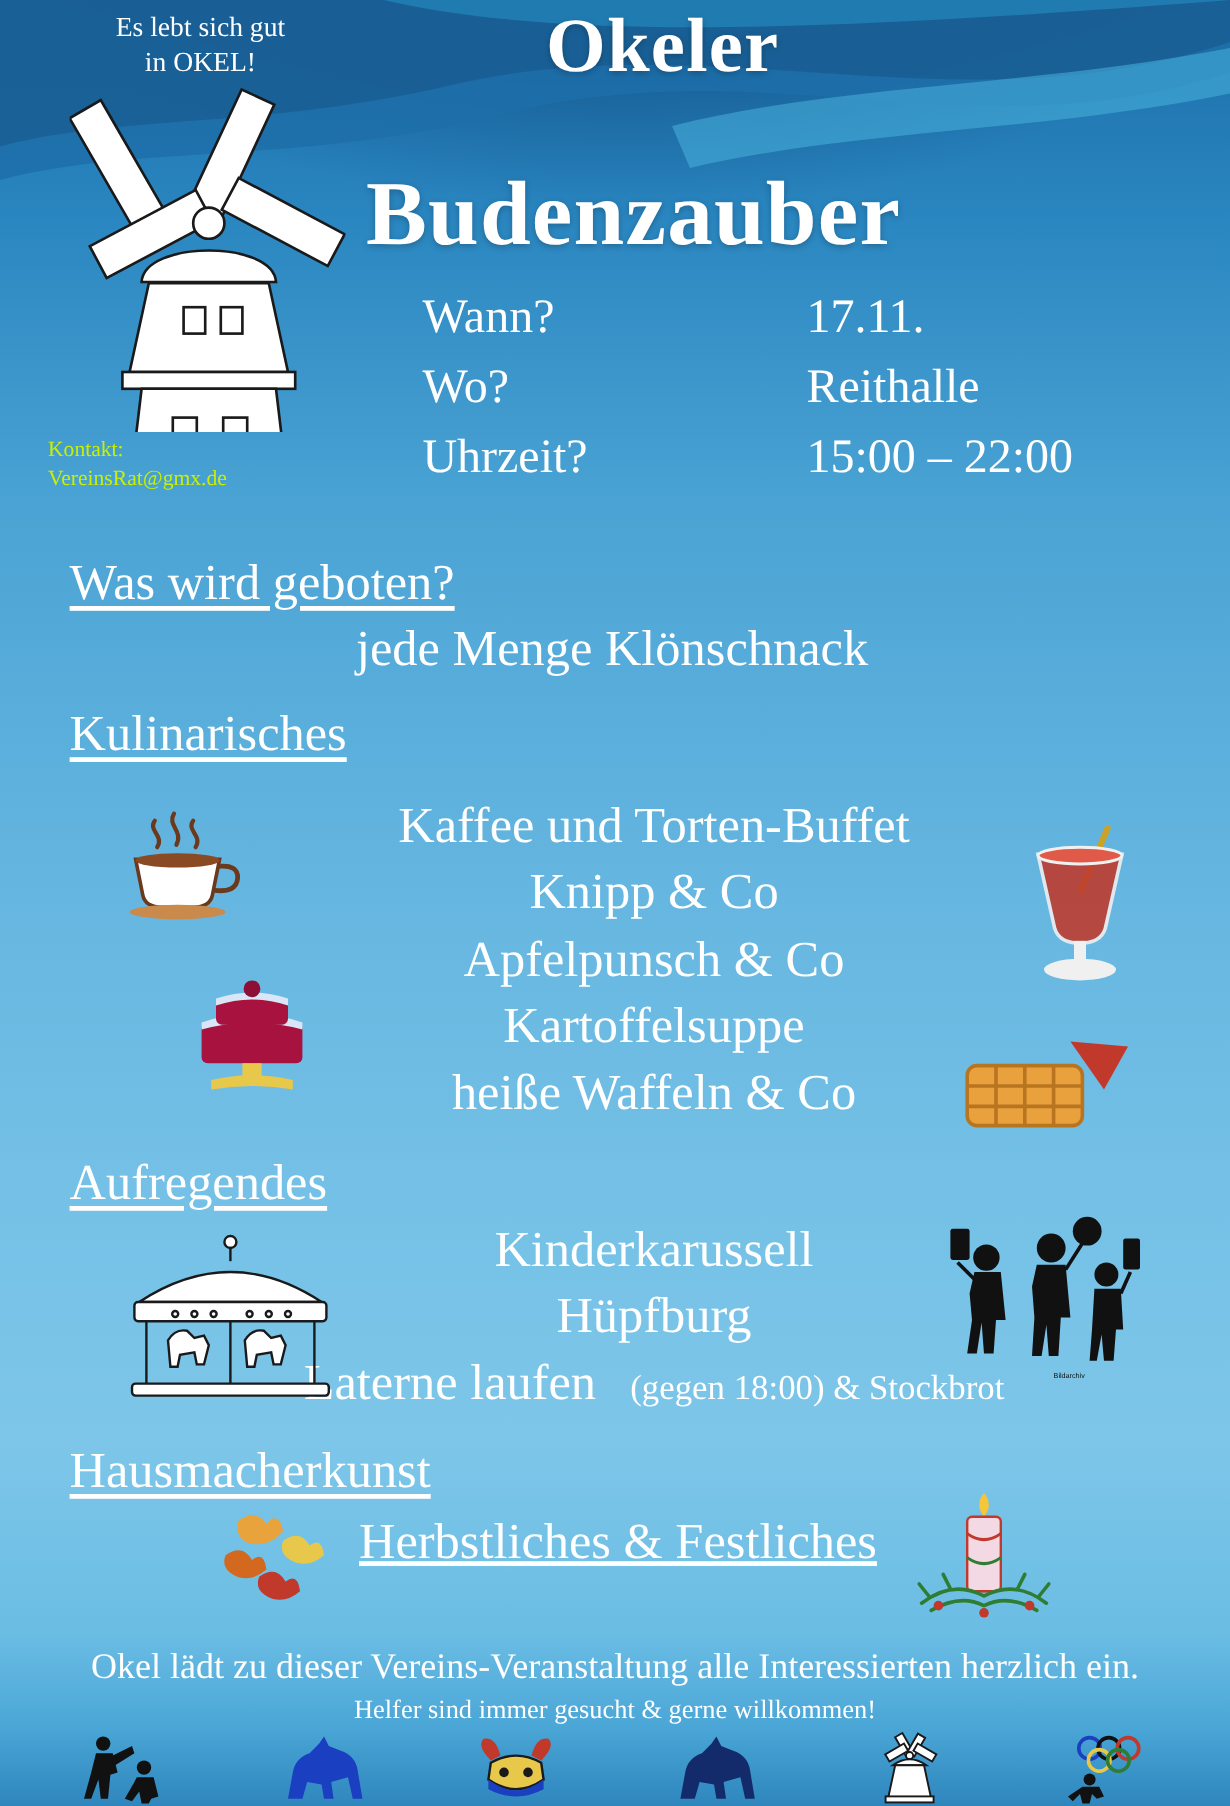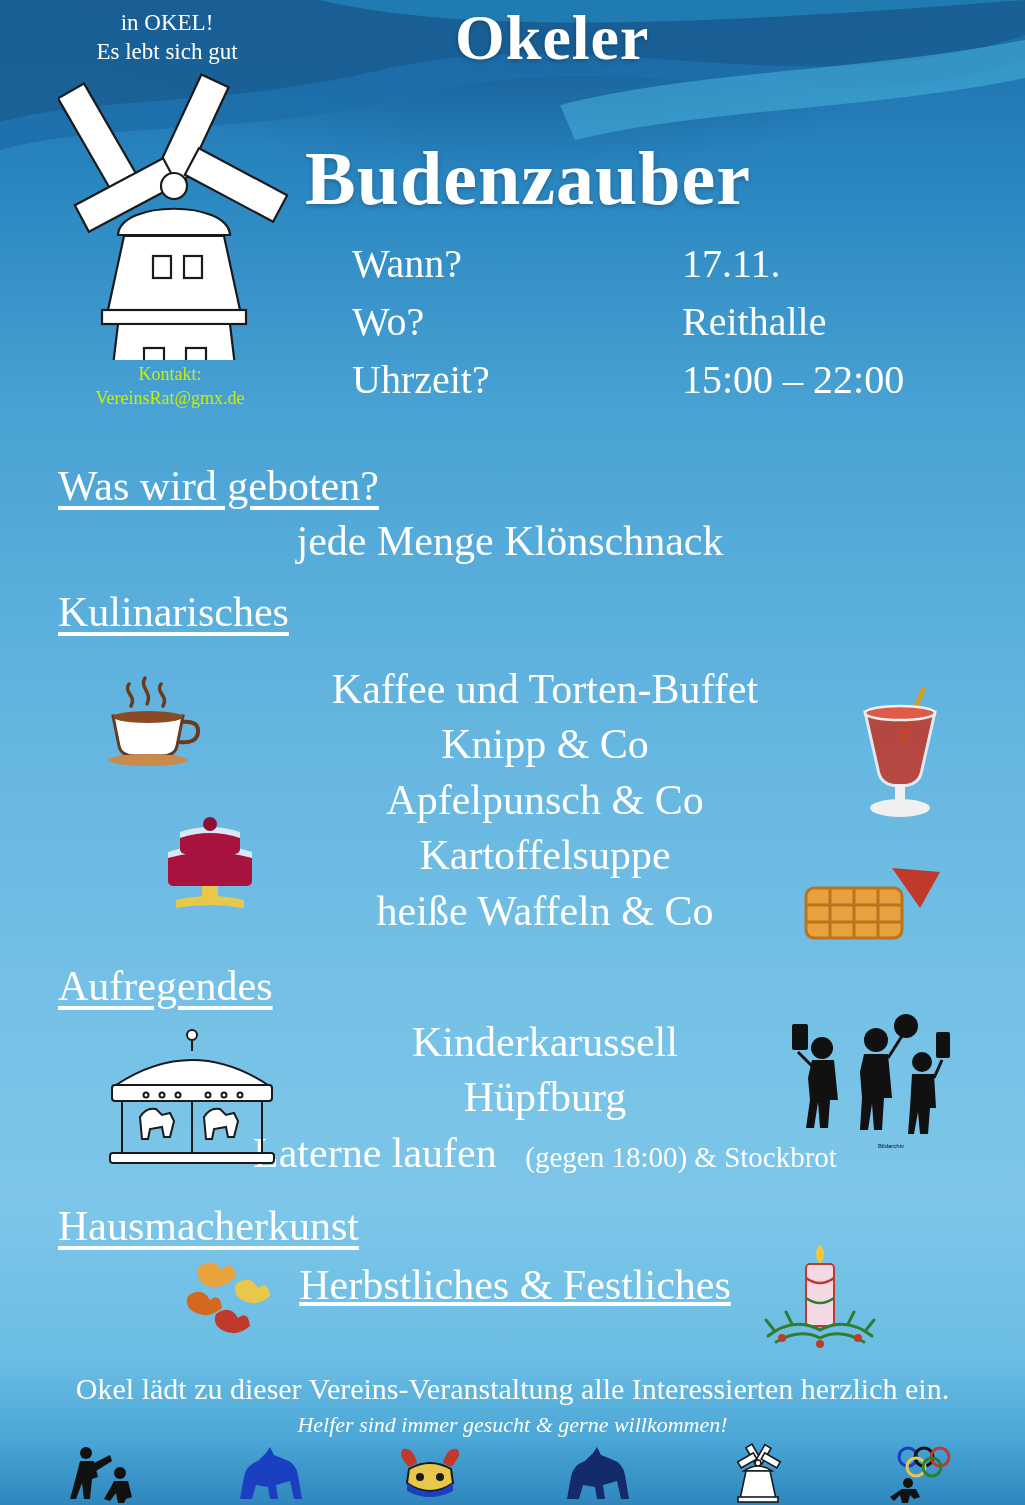--- a/index.html
+++ b/index.html
@@ -68,21 +68,21 @@
     top: 60px;
     width: 230px;
     height: 300px;
   }
 
   .contact {
     position: absolute;
     left: 40px;
     top: 362px;
     width: 260px;
-    text-align: center;
+    text-align: left;
     color: #caf000;
     font-size: 18px;
     line-height: 1.35;
     font-family: "Liberation Serif", serif;
   }
 
   .title1, .title2 {
     position: absolute;
     color: #ffffff;
     font-family: "Liberation Serif", serif;
@@ -106,21 +106,20 @@
     left: 352px;
     top: 235px;
     width: 620px;
     color: #ffffff;
     font-size: 40px;
     line-height: 1.45;
     font-family: "Liberation Serif", serif;
   }
   .qa-row {
     display: flex;
-    gap: 10px;
   }
   .qa-q { width: 320px; }
   .qa-a { flex: 1; }
 
   
   .section-head {
     position: absolute;
     color: #ffffff;
     font-size: 42px;
     font-family: "Liberation Serif", serif;
@@ -174,21 +173,20 @@
     font-family: "Liberation Serif", serif;
   }
   .footer-2 {
     position: absolute;
     left: 0; top: 1412px;
     width: 1025px;
     text-align: center;
     color: #ffffff;
     font-size: 22px;
     font-family: "Liberation Serif", serif;
-    font-style: italic;
   }
   .footer-icons {
     position: absolute;
     left: 0; top: 1440px;
     width: 1025px;
     height: 65px;
     display: flex;
     align-items: flex-end;
     justify-content: space-around;
     padding: 0 22px;
@@ -223,22 +221,22 @@
   <svg class="swoosh" style="left:0;top:0;width:1025px;height:230px;" viewBox="0 0 1025 230" preserveAspectRatio="none">
     <path d="M0,0 L1025,0 L1025,60 C820,130 640,40 420,95 C250,138 110,120 0,150 Z" fill="#1d6ea9" opacity="0.85"></path>
     <path d="M0,0 L1025,0 L1025,35 C800,110 600,20 380,70 C220,108 100,95 0,122 Z" fill="#17578b" opacity="0.6"></path>
     <path d="M320,0 C470,35 700,25 1025,0 L1025,0 L320,0 Z" fill="#2b9fd0" opacity="0.45"></path>
     <path d="M560,105 C700,70 860,72 1025,40 L1025,78 C870,110 710,108 575,140 Z" fill="#49b3dd" opacity="0.55"></path>
   </svg>
 
   <div class="header-block">
 
     <div class="slogan">
+      <div>Es lebt sich gut</div>
       <div>in OKEL!</div>
-      <div>Es lebt sich gut</div>
     </div>
 
     <svg class="windmill" viewBox="0 0 230 300">
       <g stroke="#1a1a1a" stroke-width="2.2" fill="#ffffff">
 
         <g>
           <rect x="24" y="24" width="30" height="105" transform="rotate(-30 39 76)"></rect>
           <rect x="120" y="16" width="30" height="105" transform="rotate(25 135 68)"></rect>
           <rect x="18" y="120" width="100" height="30" transform="rotate(-28 68 135)"></rect>
           <rect x="128" y="110" width="100" height="30" transform="rotate(28 178 125)"></rect>

